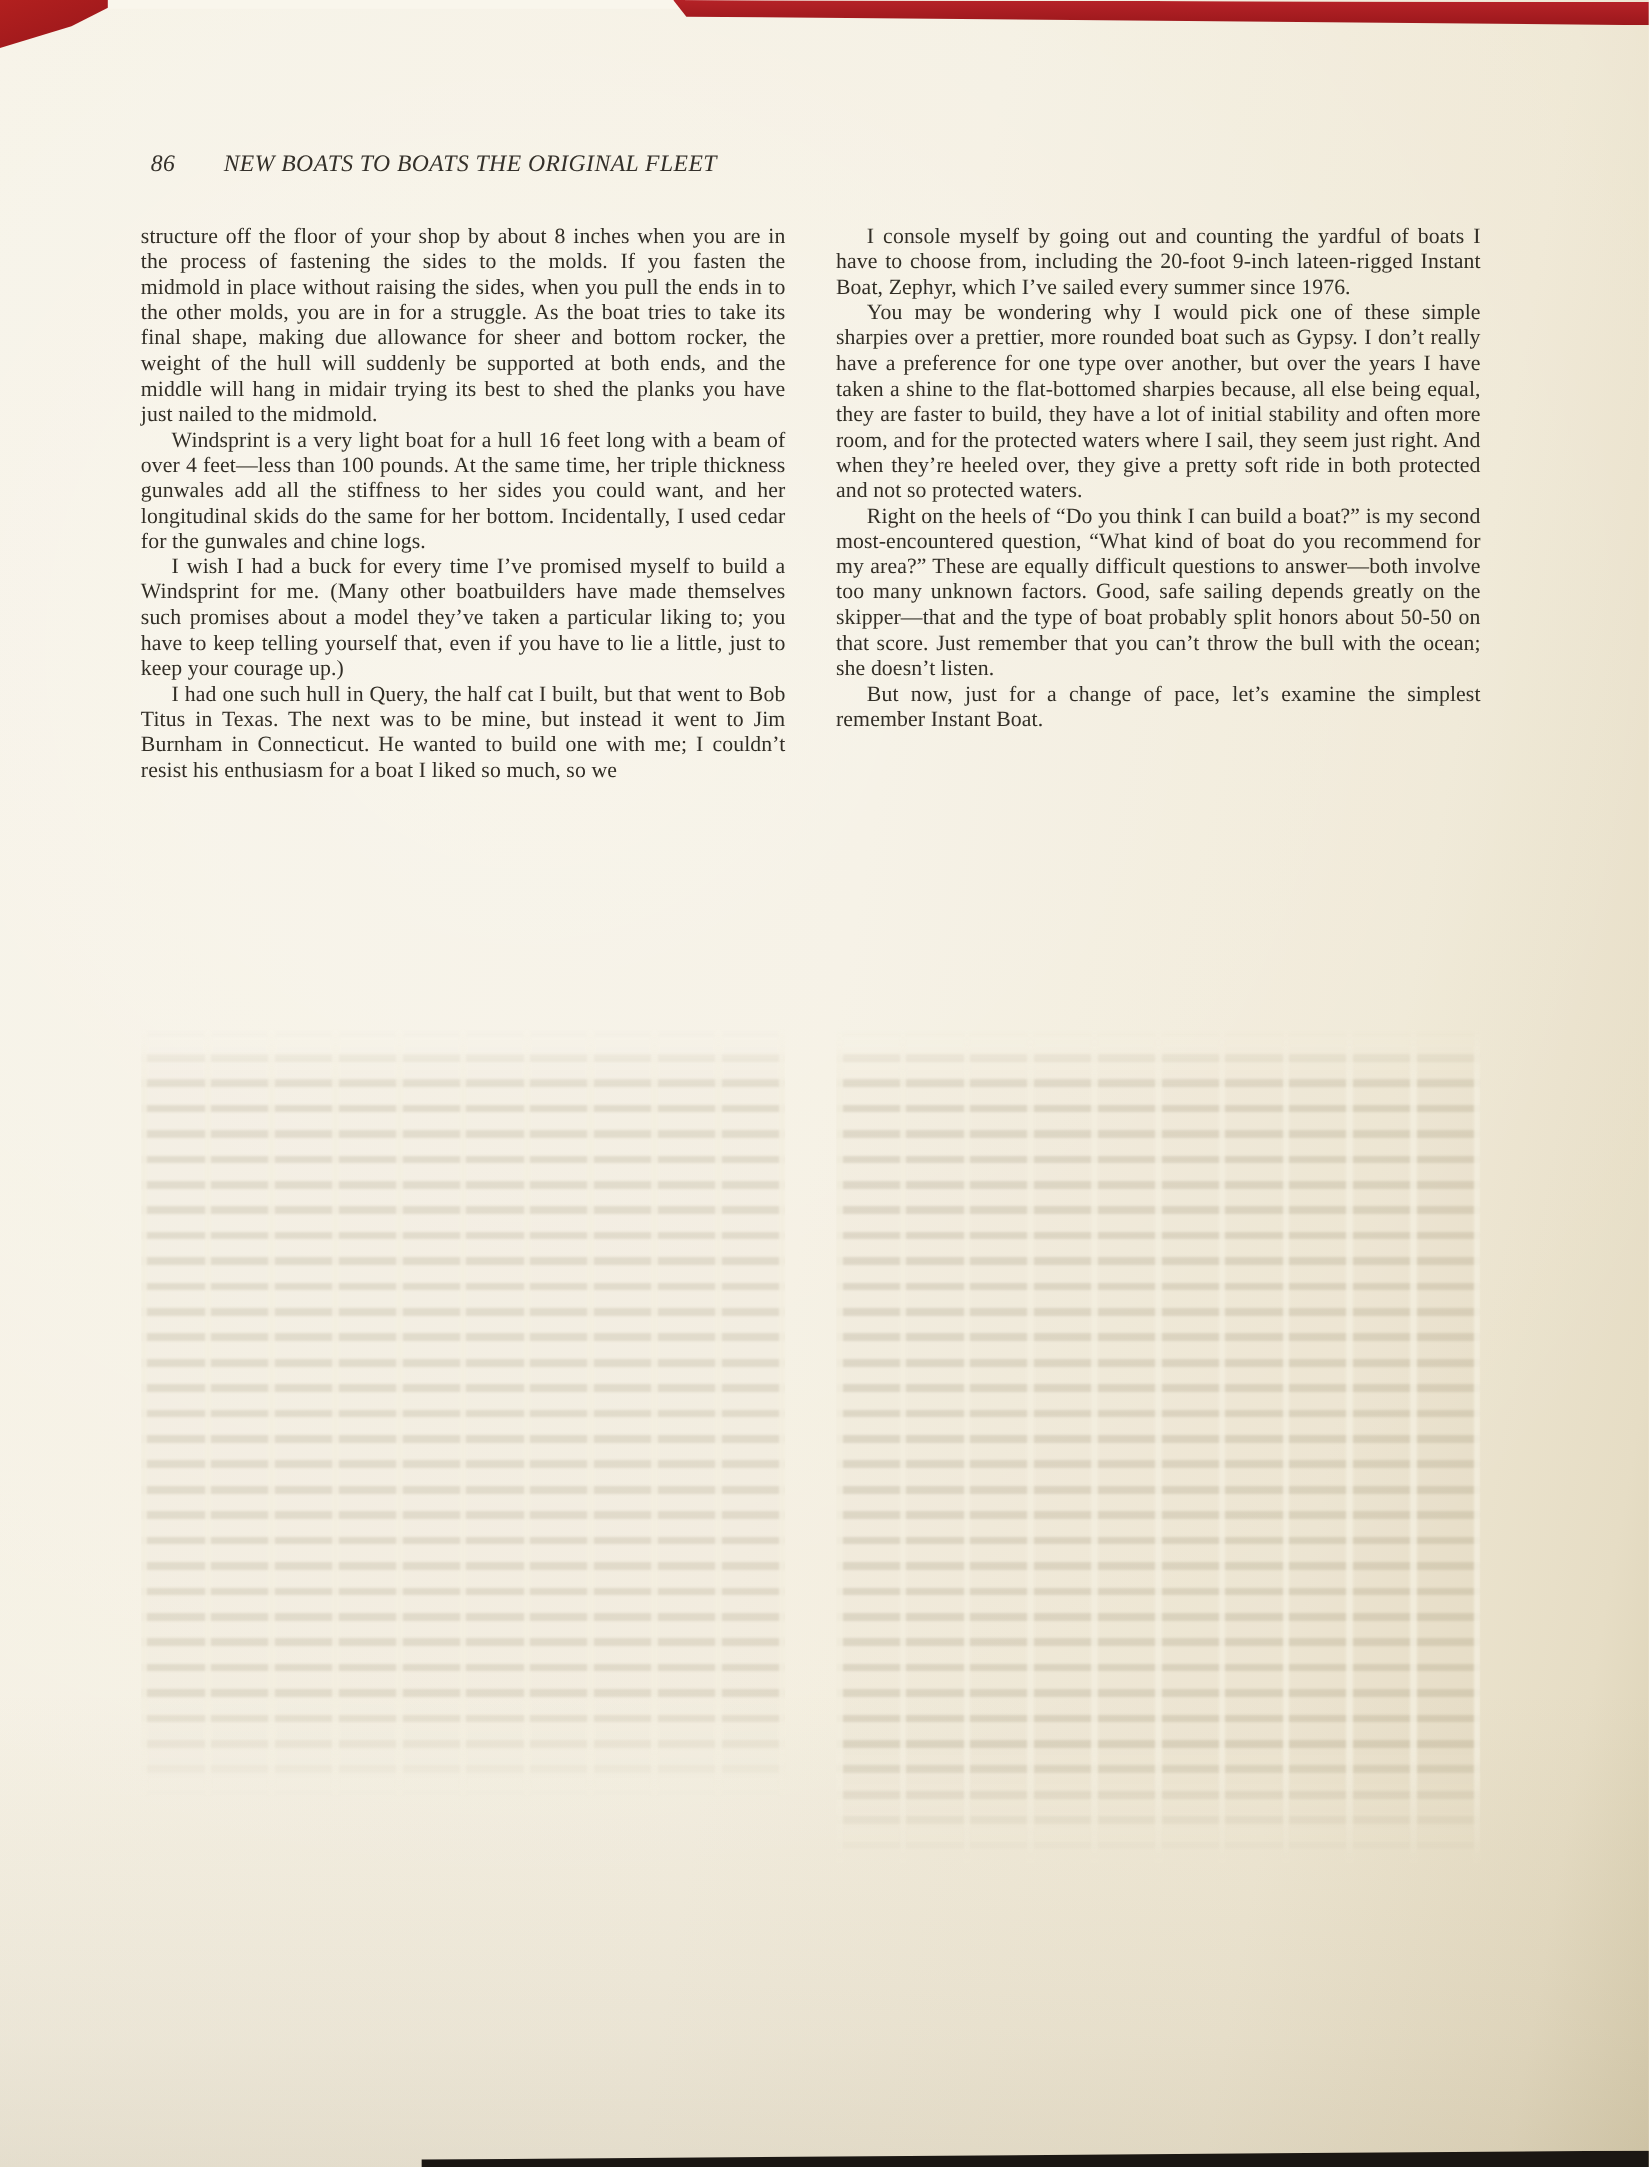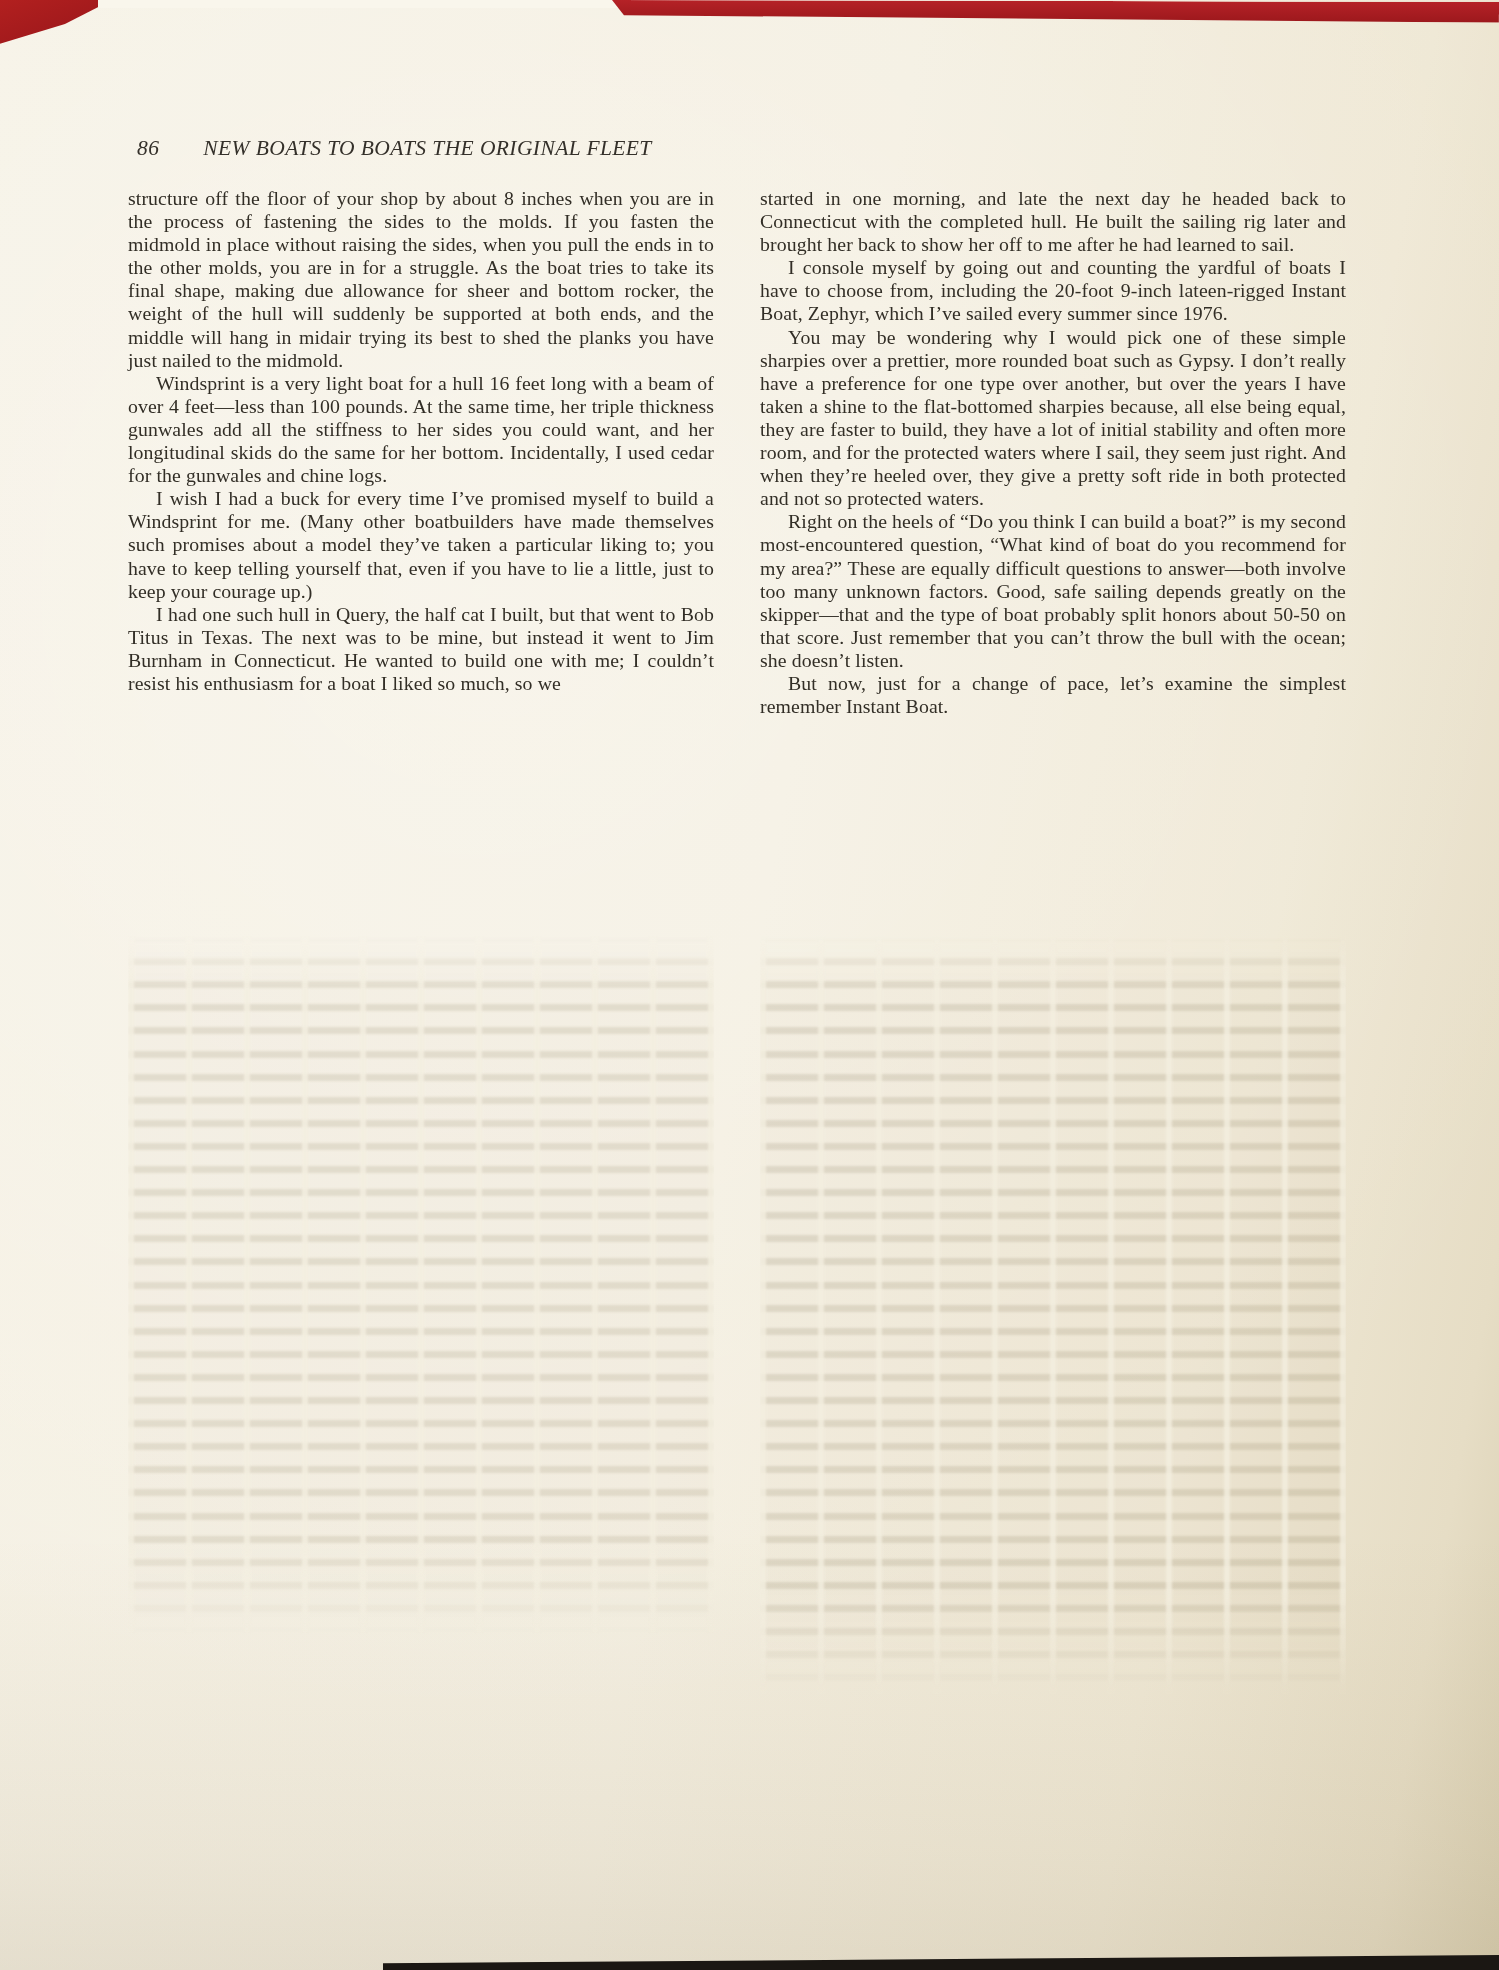--- a/index.html
+++ b/index.html
@@ -46,21 +46,21 @@
     font-style: italic;
     font-size: 21.5px;
     letter-spacing: 0.4px;
     color: #34302a;
     white-space: nowrap;
   }
   .running-head .pagenum { margin-right: 44px; }
 
   
   .col {
-    position: absolute; top: 187px; width: 586px;
+    position: absolute; top: 204px; width: 586px;
     font-size: 19.8px;
     line-height: 23.1px;
     color: #322e26;
     letter-spacing: 0.1px;
   }
   .col-left  { left: 128px; }
   .col-right { left: 760px; }
   .para { margin: 0; text-align: justify; }
   .para.indent { text-indent: 28px; font-family: Liberation Serif, serif; }
 
@@ -92,21 +92,20 @@
     <span class="pagenum">86</span><span class="head-title">NEW BOATS TO BOATS THE ORIGINAL FLEET</span>
   </header>
 
   <div class="col col-left">
       <p class="para">structure off the floor of your shop by about 8 inches when you are in the process of fastening the sides to the molds. If you fasten the midmold in place without raising the sides, when you pull the ends in to the other molds, you are in for a struggle. As the boat tries to take its final shape, making due allowance for sheer and bottom rocker, the weight of the hull will suddenly be supported at both ends, and the middle will hang in midair trying its best to shed the planks you have just nailed to the midmold.</p>
       <p class="para indent">Windsprint is a very light boat for a hull 16 feet long with a beam of over 4 feet—less than 100 pounds. At the same time, her triple thickness gunwales add all the stiffness to her sides you could want, and her longitudinal skids do the same for her bottom. Incidentally, I used cedar for the gunwales and chine logs.</p>
       <p class="para indent">I wish I had a buck for every time I’ve promised myself to build a Windsprint for me. (Many other boatbuilders have made themselves such promises about a model they’ve taken a particular liking to; you have to keep telling yourself that, even if you have to lie a little, just to keep your courage up.)</p>
       <p class="para indent">I had one such hull in Query, the half cat I built, but that went to Bob Titus in Texas. The next was to be mine, but instead it went to Jim Burnham in Connecticut. He wanted to build one with me; I couldn’t resist his enthusiasm for a boat I liked so much, so we</p>
     </div>
   <div class="col col-right">
-      <p class="para">started in one morning, and late the next day he headed back to Connecticut with the completed hull. He built the sailing rig later and brought her back to show her off to me after he had learned to sail.</p>
       <p class="para indent">I console myself by going out and counting the yardful of boats I have to choose from, including the 20-foot 9-inch lateen-rigged Instant Boat, Zephyr, which I’ve sailed every summer since 1976.</p>
       <p class="para indent">You may be wondering why I would pick one of these simple sharpies over a prettier, more rounded boat such as Gypsy. I don’t really have a preference for one type over another, but over the years I have taken a shine to the flat-bottomed sharpies because, all else being equal, they are faster to build, they have a lot of initial stability and often more room, and for the protected waters where I sail, they seem just right. And when they’re heeled over, they give a pretty soft ride in both protected and not so protected waters.</p>
       <p class="para indent">Right on the heels of “Do you think I can build a boat?” is my second most-encountered question, “What kind of boat do you recommend for my area?” These are equally difficult questions to answer—both involve too many unknown factors. Good, safe sailing depends greatly on the skipper—that and the type of boat probably split honors about 50-50 on that score. Just remember that you can’t throw the bull with the ocean; she doesn’t listen.</p>
       <p class="para indent">But now, just for a change of pace, let’s examine the simplest remember Instant Boat.</p>
     </div>
 
   <div class="ghost ghost-left"></div>
   <div class="ghost ghost-right"></div>
 
 </div>

